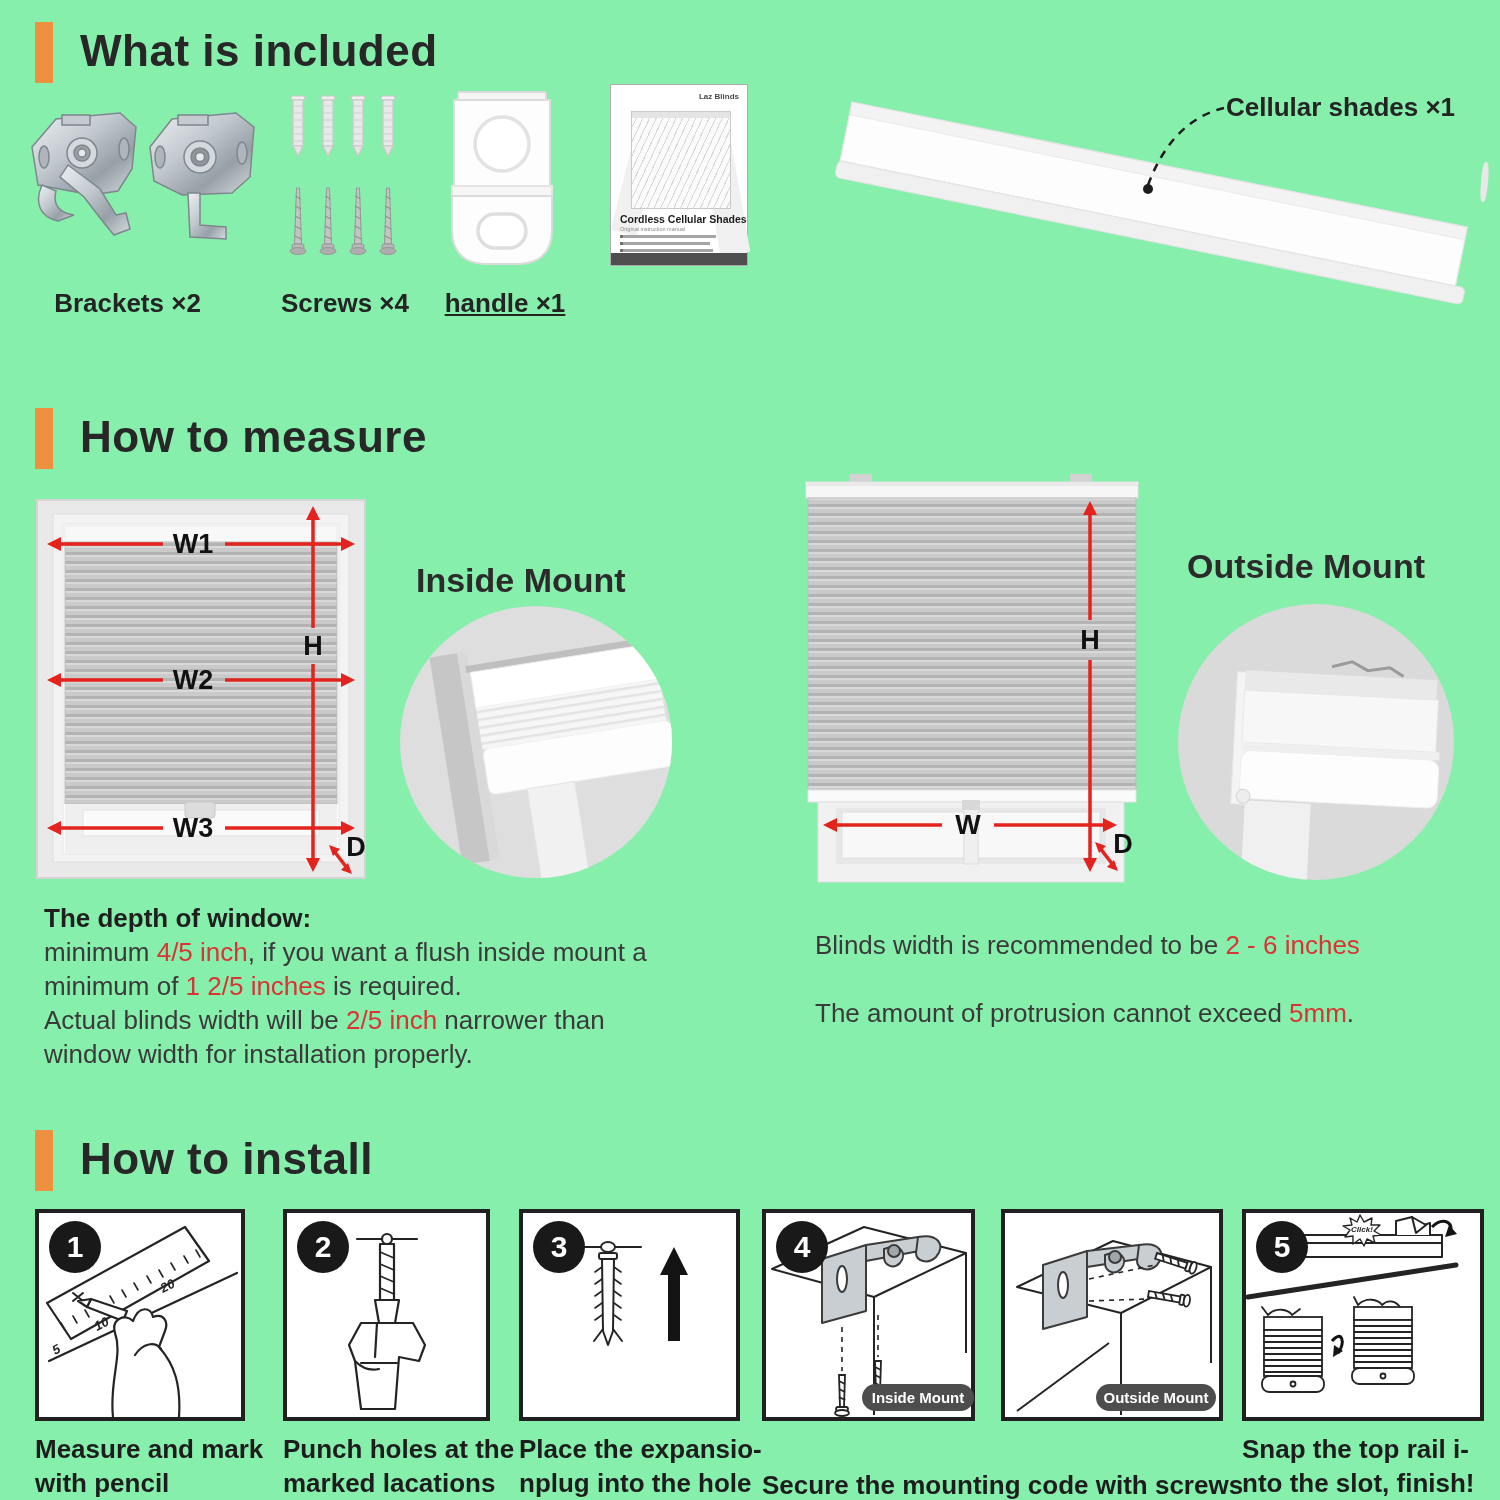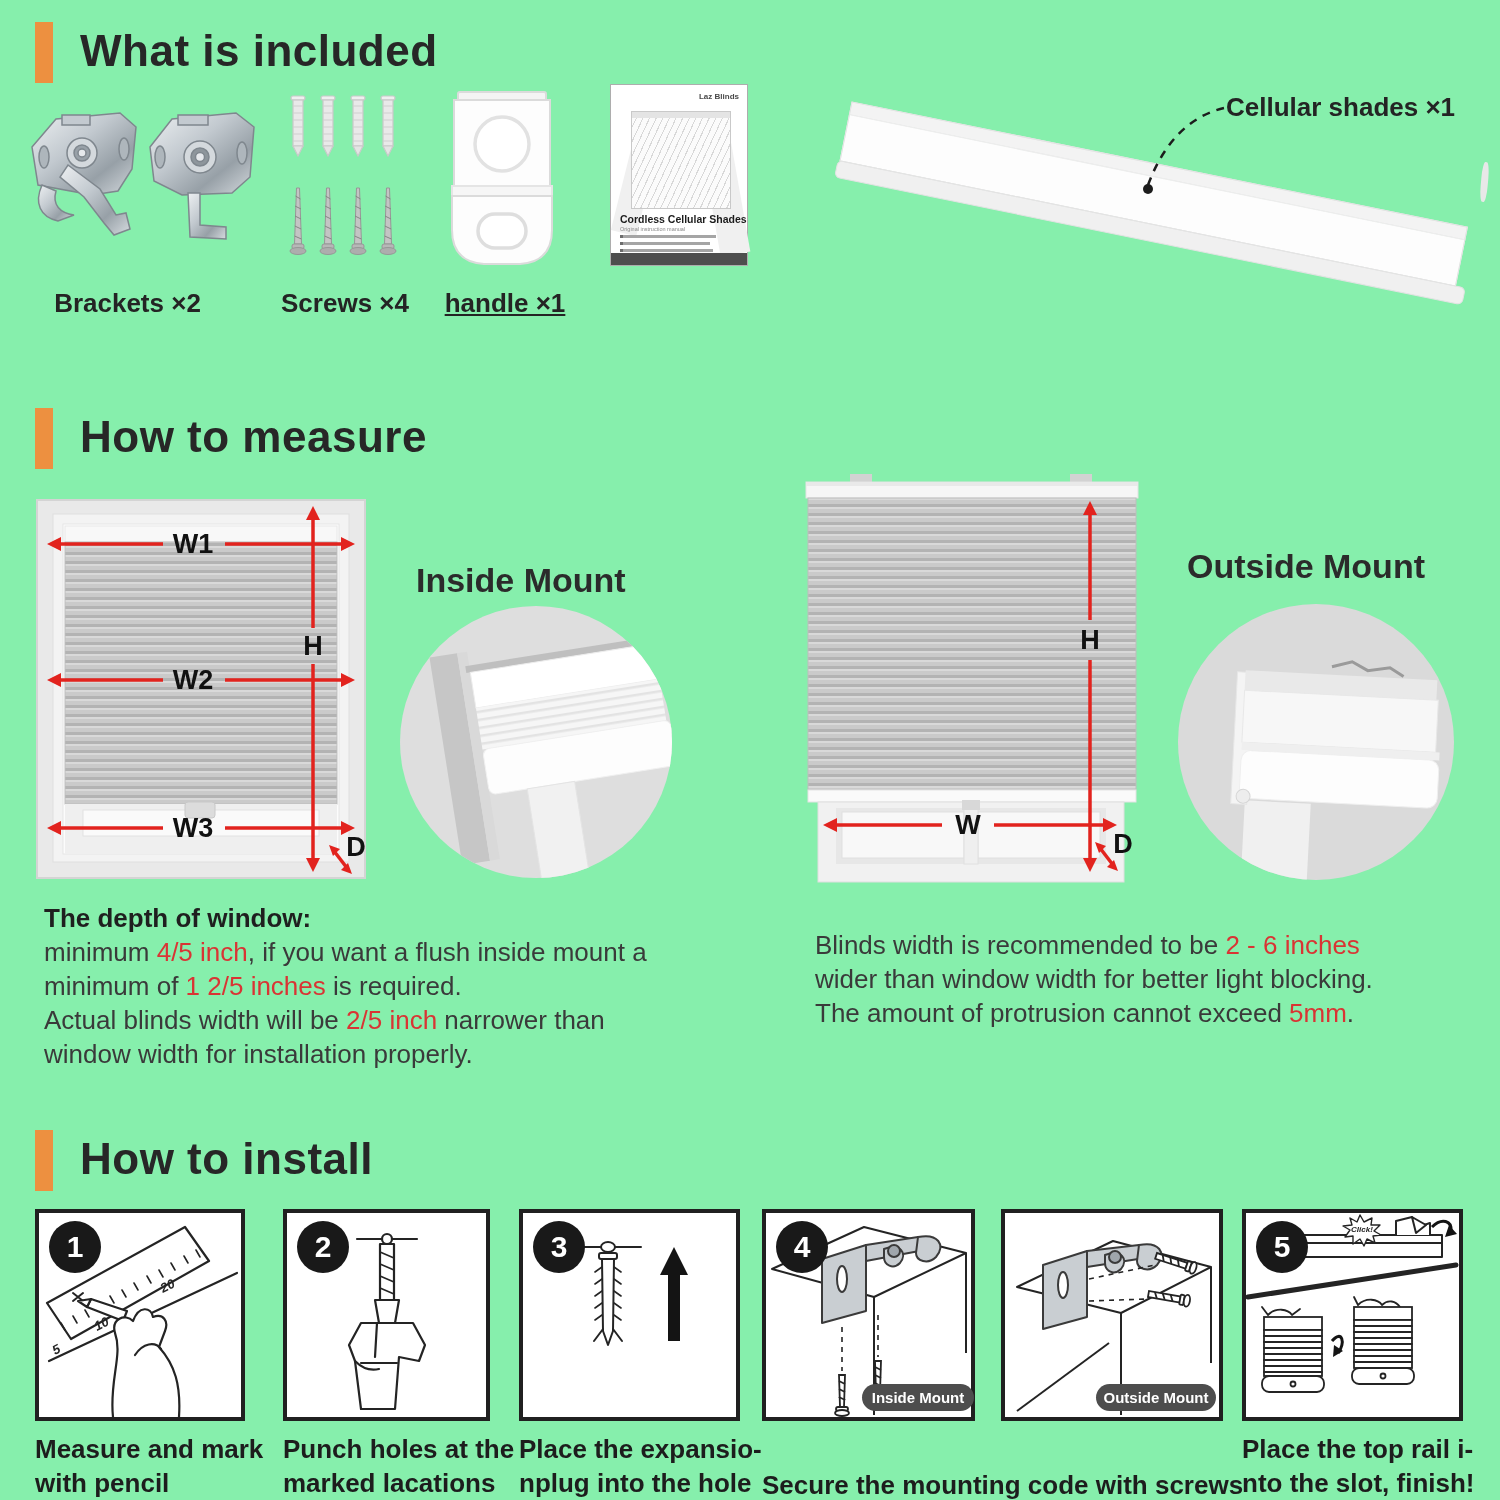--- a/index.html
+++ b/index.html
@@ -269,21 +269,21 @@
       </g>
     </svg>
   </div>
 
   <div class="para" style="left:44px;top:901px;">
     <div class="para-heading">The depth of window:</div>
     <div class="para-lines"><span>minimum </span><span class="red">4/5 inch</span><span>, if you want a flush inside mount a</span><br><span>minimum of </span><span class="red">1 2/5 inches</span><span> is required.</span><br><span>Actual blinds width will be </span><span class="red">2/5 inch</span><span> narrower than</span><br><span>window width for installation properly.</span></div>
   </div>
 
   <div class="para" style="left:815px;top:928px;">
-    <div class="para-lines"><span>Blinds width is recommended to be </span><span class="red">2 - 6 inches</span><br><span>wider than window width for better light blocking.</span><br><span>The amount of protrusion cannot exceed </span><span class="red">5mm</span><span>.</span></div>
+    <div class="para-lines"><span>Blinds width is recommended to be </span><span class="red">2 - 6 inches</span><br><br><span>The amount of protrusion cannot exceed </span><span class="red">5mm</span><span>.</span></div>
   </div>
 
   <div class="accent-bar" style="left:35px;top:1130px;height:61px;"></div>
   <div class="sec-title" style="left:80px;top:1134px;">How to install</div>
 
   <div class="step-box" style="left:35px;top:1209px;width:210px;height:212px;">
     <svg width="202" height="204" viewBox="0 0 202 204">
       <g fill="none" stroke="#242424" stroke-width="2.2" stroke-linecap="round" stroke-linejoin="round">
         <line x1="10" y1="148" x2="198" y2="60"></line>
         <polygon points="8,90 146,14 170,48 32,126" fill="#fff"></polygon>
@@ -407,21 +407,21 @@
           <path d="M6,0 l3,6 M14,0 l3,6 M22,0 l3,6" fill="none"></path>
           <rect x="32" y="-2" width="4" height="10" rx="1"></rect>
             <ellipse cx="39" cy="3" rx="3" ry="6"></ellipse>
         </g>
       </g>
     </svg>
   </div>
   <div class="badge" style="left:1096px;top:1384px;width:120px;">Outside Mount</div>
   <div class="caption center" style="left:762px;top:1432px;width:461px;"><span>Secure the mounting code with screws</span></div>
 
-  <div class="step-box" style="left:1242px;top:1209px;width:221px;height:212px;text-align:right;">
+  <div class="step-box" style="left:1242px;top:1209px;width:242px;height:212px;">
     <svg width="213" height="204" viewBox="0 0 213 204">
       <g fill="none" stroke="#242424" stroke-width="2" stroke-linecap="round" stroke-linejoin="round">
         <rect x="54" y="22" width="142" height="22" fill="#fff"></rect>
         <line x1="54" y1="30" x2="196" y2="30"></line>
         <path d="M150,22 L150,8 L166,4 L172,14 L184,10 L184,22" fill="#fff"></path>
         <polygon points="166,4 180,12 170,20" fill="#fff"></polygon>
         <polygon points="114,2 118,9 126,5 125,12 134,12 128,18 135,22 127,23 129,30 121,26 118,33 114,26 107,31 107,23 99,24 104,17 97,13 106,12 104,5 111,9" fill="#fff" stroke-width="1.4"></polygon>
         <line x1="2" y1="84" x2="210" y2="52" stroke-width="5"></line>
       </g>
       <text x="116" y="19" font-size="8" font-weight="bold" font-style="italic" text-anchor="middle" fill="#242424">Click!</text>
@@ -445,15 +445,15 @@
         <rect x="0" y="71" width="62" height="16" rx="7" fill="#fff"></rect>
         <circle cx="31" cy="79" r="2.5"></circle>
       </g>
       <g fill="#141414">
         <path d="M86,128 C96,116 100,130 92,140" fill="none" stroke="#141414" stroke-width="3"></path>
         <polygon points="87,144 97,138 88,132"></polygon>
       </g>
     </svg>
     <div class="step-num" style="left:10px;top:8px;">5</div>
   </div>
-  <div class="caption" style="left:1242px;top:1432px;"><span>Place the top rail i-</span><br><span>nto the slot, finish!</span></div>
+  <div class="caption" style="left:1242px;top:1432px;"><span>Snap the top rail i-</span><br><span>nto the slot, finish!</span></div>
 
 </div>
 
 </body></html>

